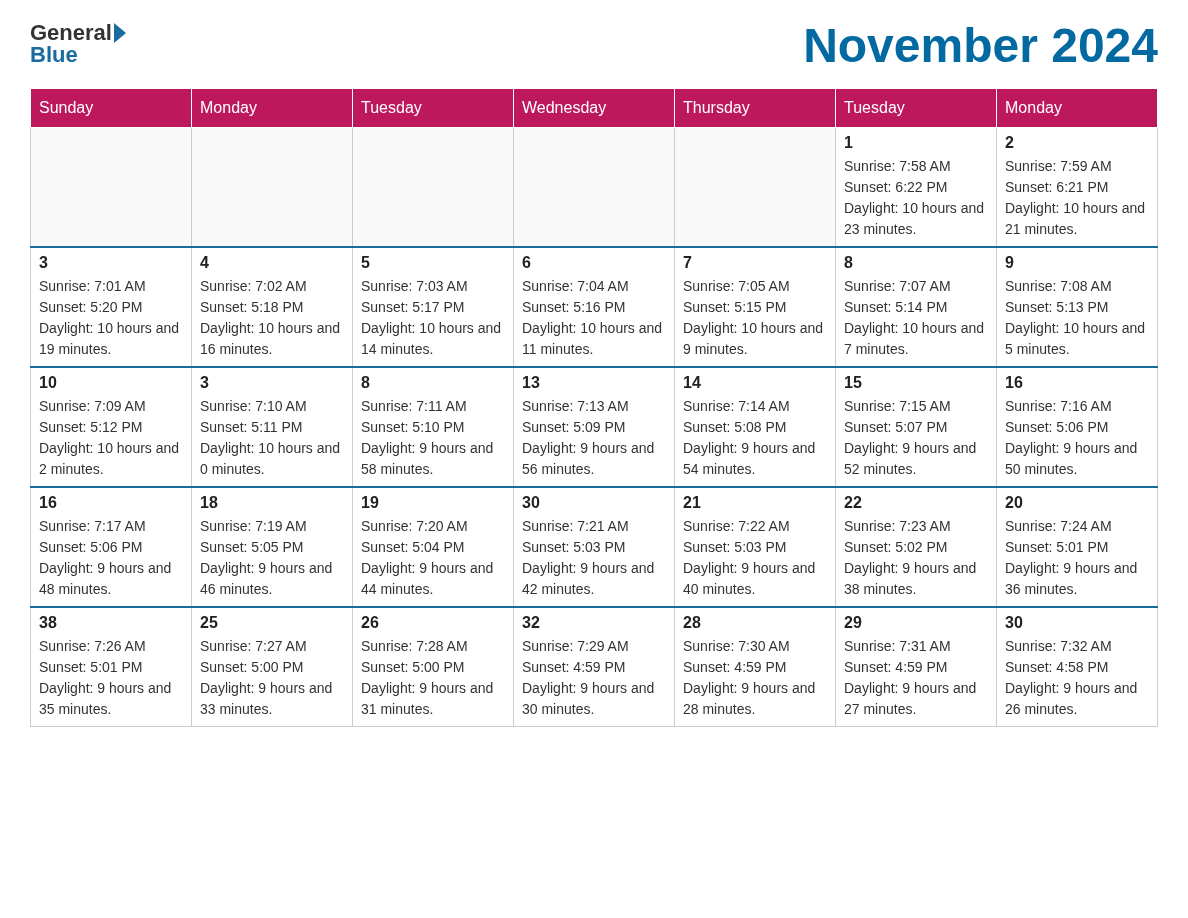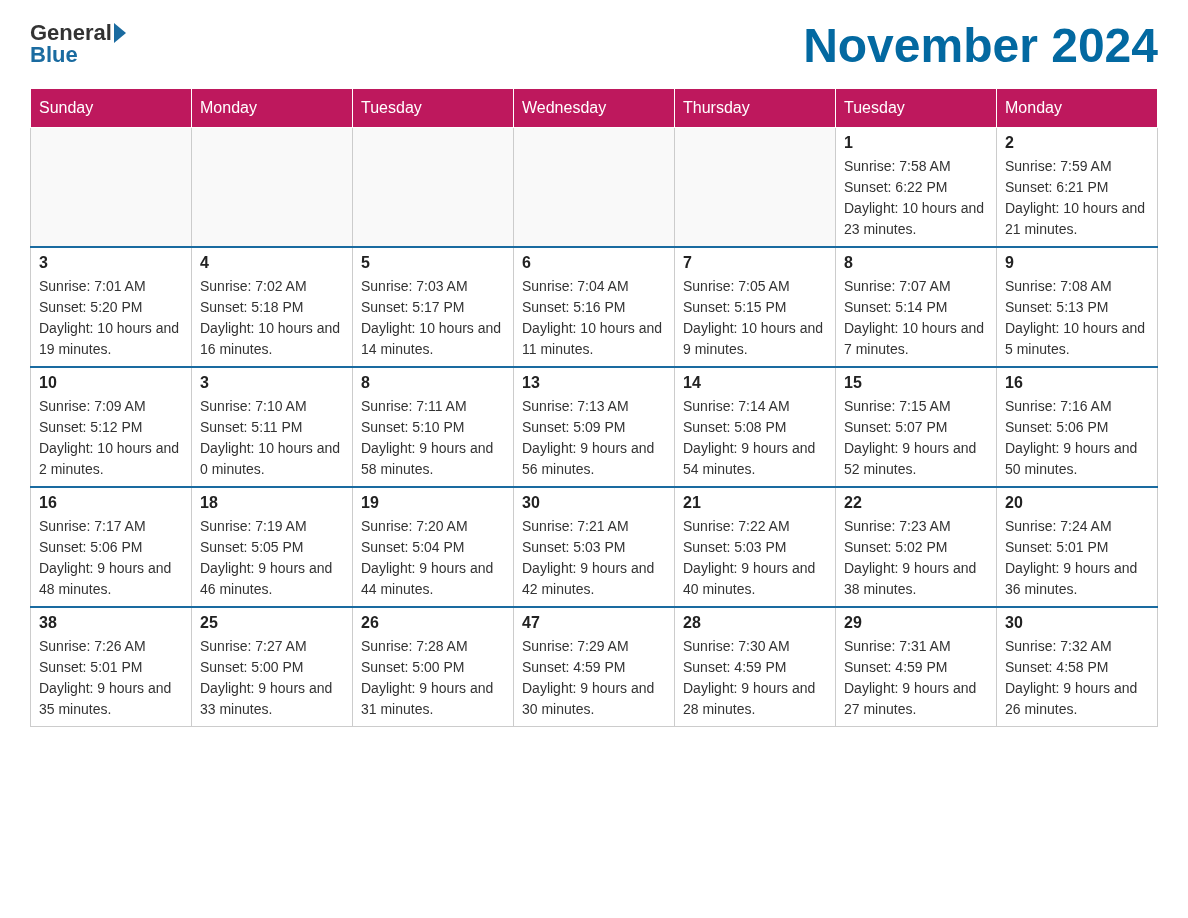--- a/index.html
+++ b/index.html
@@ -239,21 +239,21 @@
         </td>
         <td>
           <span class="day-number">25</span>
           <div class="day-info">Sunrise: 7:27 AM<br>Sunset: 5:00 PM<br>Daylight: 9 hours and 33 minutes.</div>
         </td>
         <td>
           <span class="day-number">26</span>
           <div class="day-info">Sunrise: 7:28 AM<br>Sunset: 5:00 PM<br>Daylight: 9 hours and 31 minutes.</div>
         </td>
         <td>
-          <span class="day-number">47</span>
+          <span class="day-number">32</span>
           <div class="day-info">Sunrise: 7:29 AM<br>Sunset: 4:59 PM<br>Daylight: 9 hours and 30 minutes.</div>
         </td>
         <td>
           <span class="day-number">28</span>
           <div class="day-info">Sunrise: 7:30 AM<br>Sunset: 4:59 PM<br>Daylight: 9 hours and 28 minutes.</div>
         </td>
         <td>
           <span class="day-number">29</span>
           <div class="day-info">Sunrise: 7:31 AM<br>Sunset: 4:59 PM<br>Daylight: 9 hours and 27 minutes.</div>
         </td>

